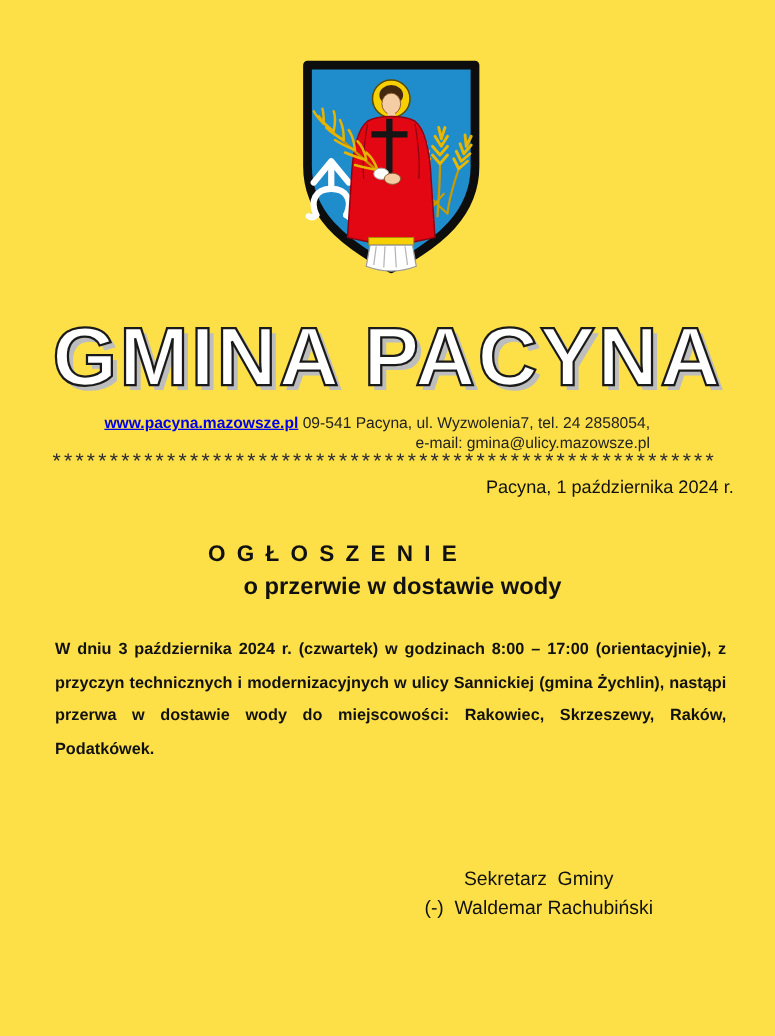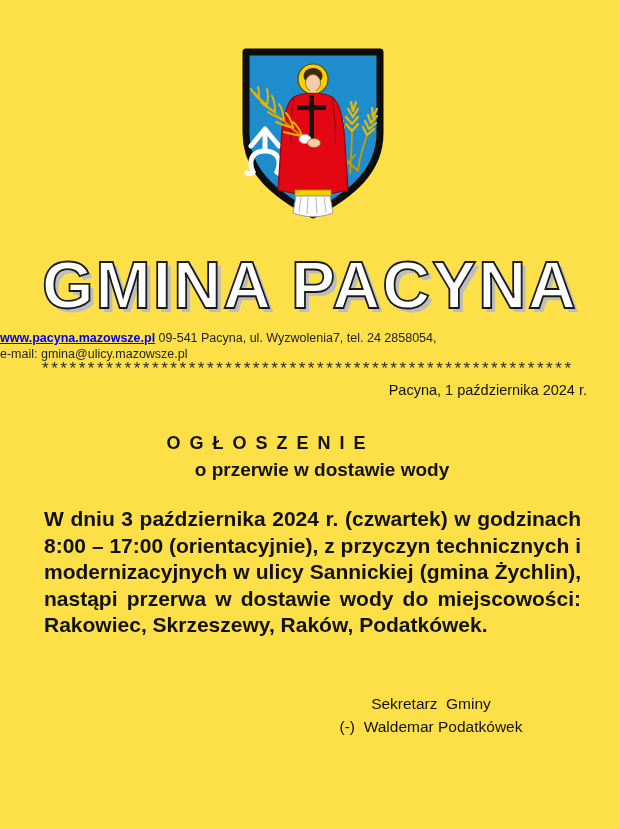--- a/index.html
+++ b/index.html
@@ -25,21 +25,21 @@
   .wordart text {
     font-family: "Liberation Sans", sans-serif;
     font-weight: bold;
     font-size: 66px;
     letter-spacing: 2px;
   }
   .addr {
     position: absolute;
     left: 0; top: 330px;
     width: 520px;
-    text-align: left;
+    text-align: right;
     font-size: 12.5px;
     line-height: 16px;
     color: #222222;
   }
   .addr a {
     font-weight: bold;
     text-decoration: underline;
     cursor: pointer;
   }
   .stars {
@@ -78,21 +78,21 @@
     text-align: center;
     font-weight: bold;
     font-size: 19px;
     color: #111111;
   }
   .notice-body {
     position: absolute;
     left: 44px; top: 506px;
     width: 537px;
     font-weight: bold;
-    font-size: 21px;
+    font-size: 13px;
     line-height: 26.5px;
     text-align: justify;
     color: #111111;
   }
   .signature {
     position: absolute;
     left: 300px; top: 692px;
     width: 262px;
     text-align: center;
     font-weight: normal;
@@ -163,16 +163,16 @@
   <div class="stars">**********************************************************</div>
 
   <div class="dateline">Pacyna, 1 października 2024 r.</div>
 
   <div class="notice-title">O G Ł O S Z E N I E</div>
   <div class="notice-subtitle">o przerwie w dostawie wody</div>
   <div class="notice-body">W dniu 3 października 2024 r. (czwartek) w godzinach 8:00 – 17:00 (orientacyjnie), z przyczyn technicznych i modernizacyjnych w ulicy Sannickiej (gmina Żychlin), nastąpi przerwa w dostawie wody do miejscowości: Rakowiec, Skrzeszewy, Raków, Podatkówek.</div>
 
   <div class="signature">
     <div>Sekretarz  Gminy</div>
-    <div>(-)  Waldemar Podatkówek</div>
+    <div>(-)  Waldemar Rachubiński</div>
   </div>
 
 </div>
 
 </body></html>

